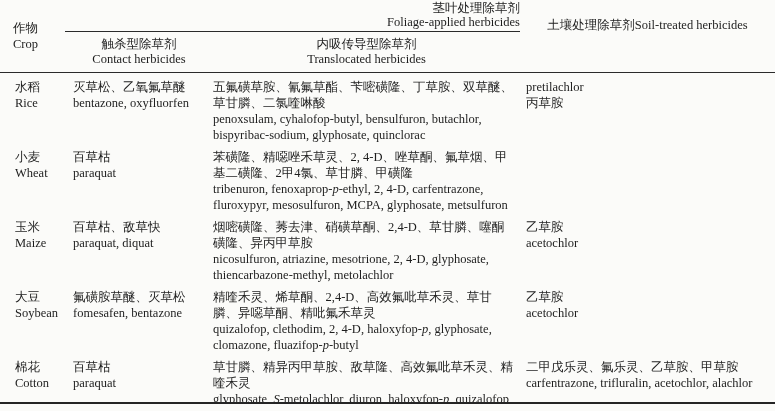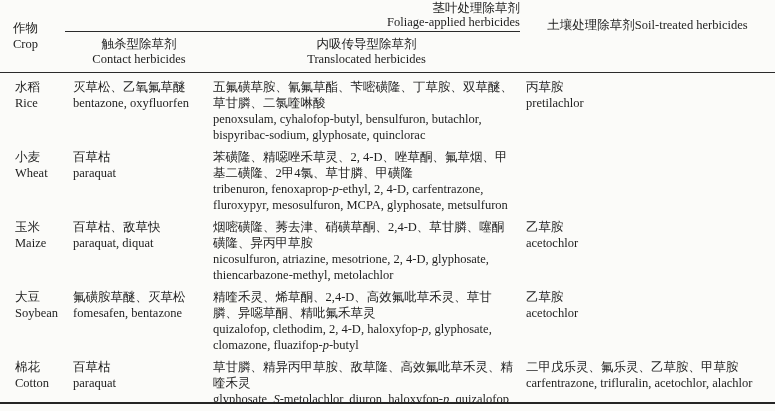--- a/index.html
+++ b/index.html
@@ -95,22 +95,22 @@
     </div>
     <div class="cell cell-contact">
       <div>灭草松、乙氧氟草醚</div>
       <div>bentazone, oxyfluorfen</div>
     </div>
     <div class="cell cell-trans">
       <div>五氟磺草胺、氰氟草酯、苄嘧磺隆、丁草胺、双草醚、草甘膦、二氯喹啉酸</div>
       <div>penoxsulam, cyhalofop-butyl, bensulfuron, butachlor, bispyribac-sodium, glyphosate, quinclorac</div>
     </div>
     <div class="cell cell-soil">
+      <div>pretilachlor</div>
       <div>丙草胺</div>
-      <div>pretilachlor</div>
     </div>
   </div>
 
   <div class="cols trow">
     <div class="cell cell-crop">
       <div>小麦</div>
       <div>Wheat</div>
     </div>
     <div class="cell cell-contact">
       <div>百草枯</div>

